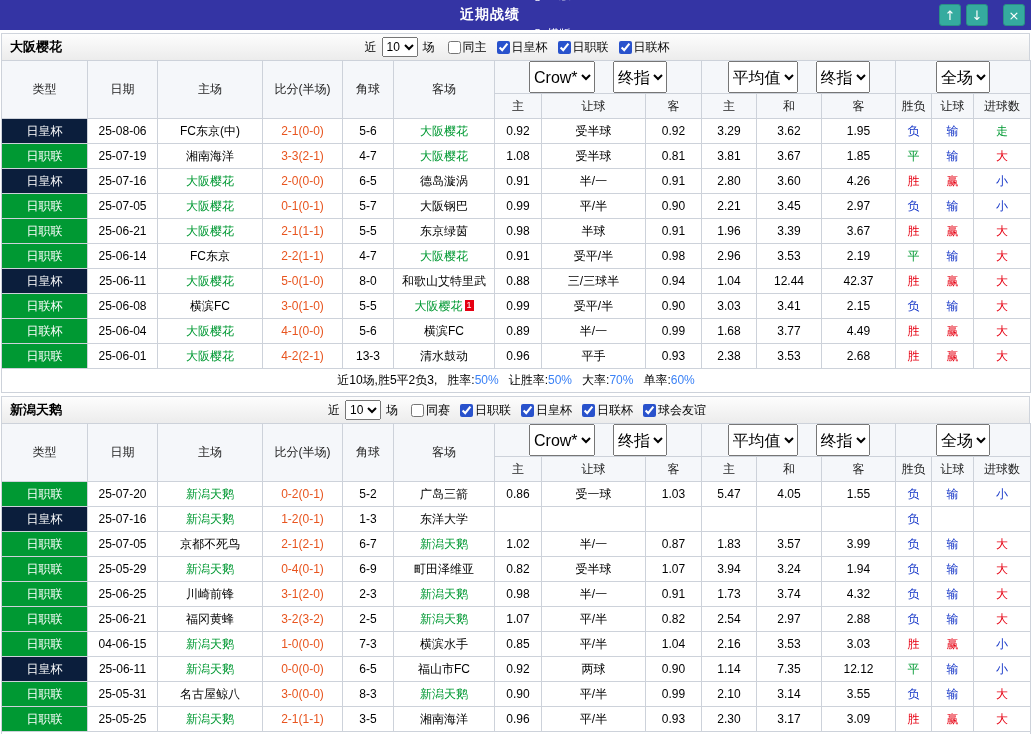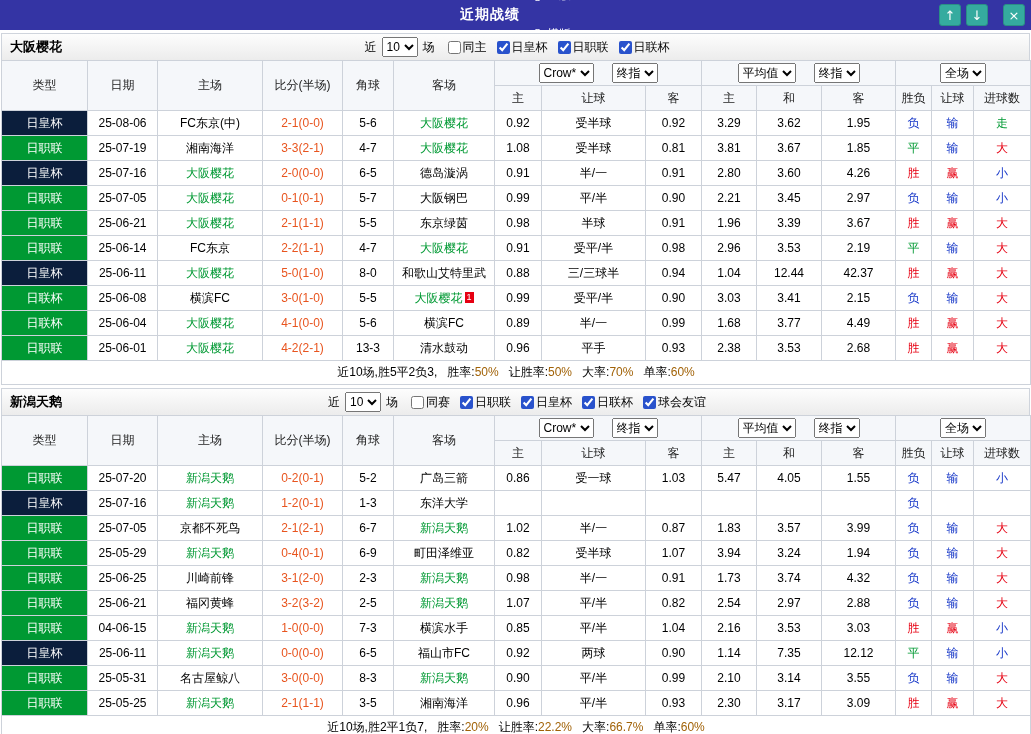--- a/index.html
+++ b/index.html
@@ -46,32 +46,32 @@
   .filter-bar select { height:20px; font-size:12px; margin:0 2px; }
   label.chk { display:flex; align-items:center; margin-left:10px; cursor:pointer; }
   label.chk input { accent-color:#2952cc; width:13px; height:13px; margin-right:2px; }
   
   .grid { border-collapse:collapse; table-layout:fixed; width:1029px; margin:0 1px; }
   .grid th, .grid td {
     border:1px solid #cdd2da; text-align:center; vertical-align:middle;
     white-space:nowrap; overflow:hidden; font-weight:normal; font-size:12px;
   }
   .grid thead th { background:#f5f7fa; height:25px; color:#222; }
-  .selcell select { height:20px; font-size:12px; margin:0 9px; }
+  .selcell select { height:32px; font-size:16px; margin:0 9px; }
   .grid tbody td { height:25px; background:#fff; }
   td.league { color:#fff; }
   td.score { color:#e8541e; }
   td.hl { color:#009933; }
   .redcard {
     display:inline-block; background:#e60012; color:#fff; font-size:9px;
     line-height:11px; min-width:9px; padding:0 1px; margin-left:2px; vertical-align:2px;
   }
   td.summary { height:24px; background:#fff; }
   .sum-lab { margin-left:10px; }
-  .sum-val { color:#a16207;text-align:center; }
+  .sum-val { color:#3b82f6;text-align:center; }
 </style>
 </head>
 <body>
 
 <div class="topbar">
   <div class="topbar-center">
     <span class="title">近期战绩</span>
     <div class="view-toggle">
         <span class="radio-item">
           <span class="radio"></span>

